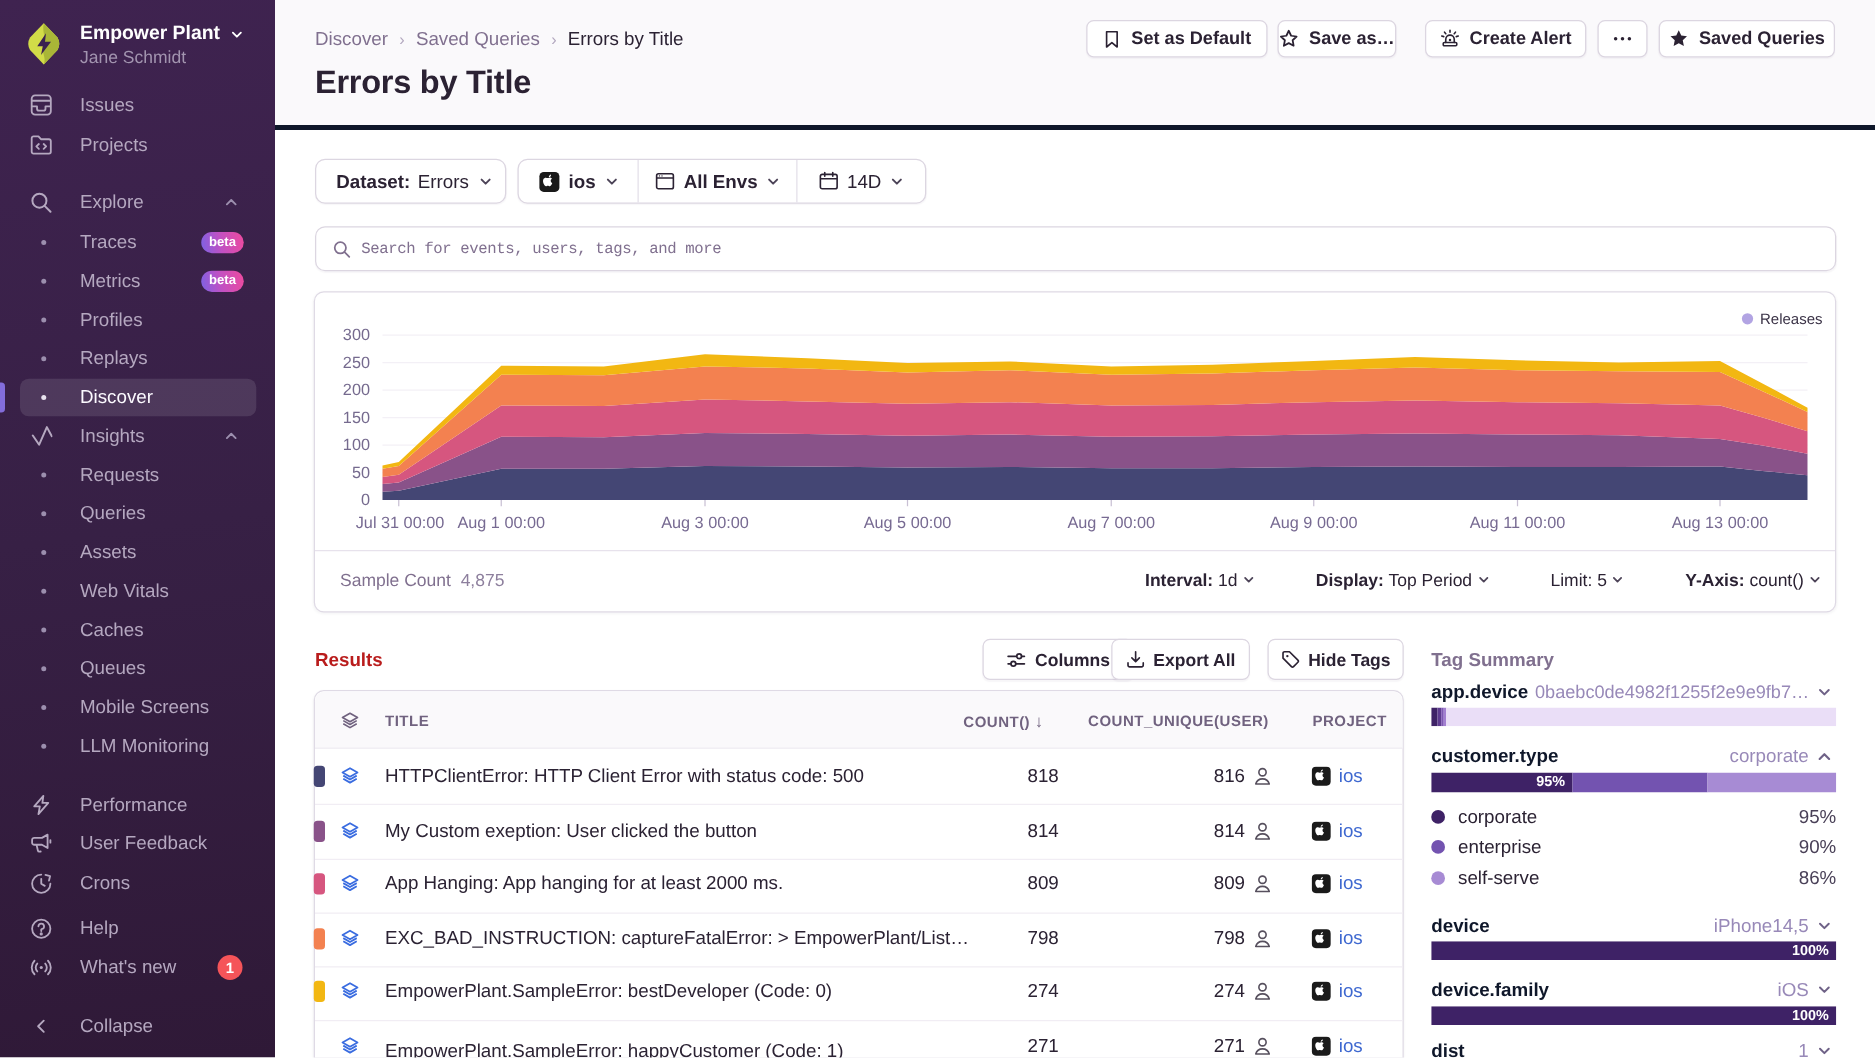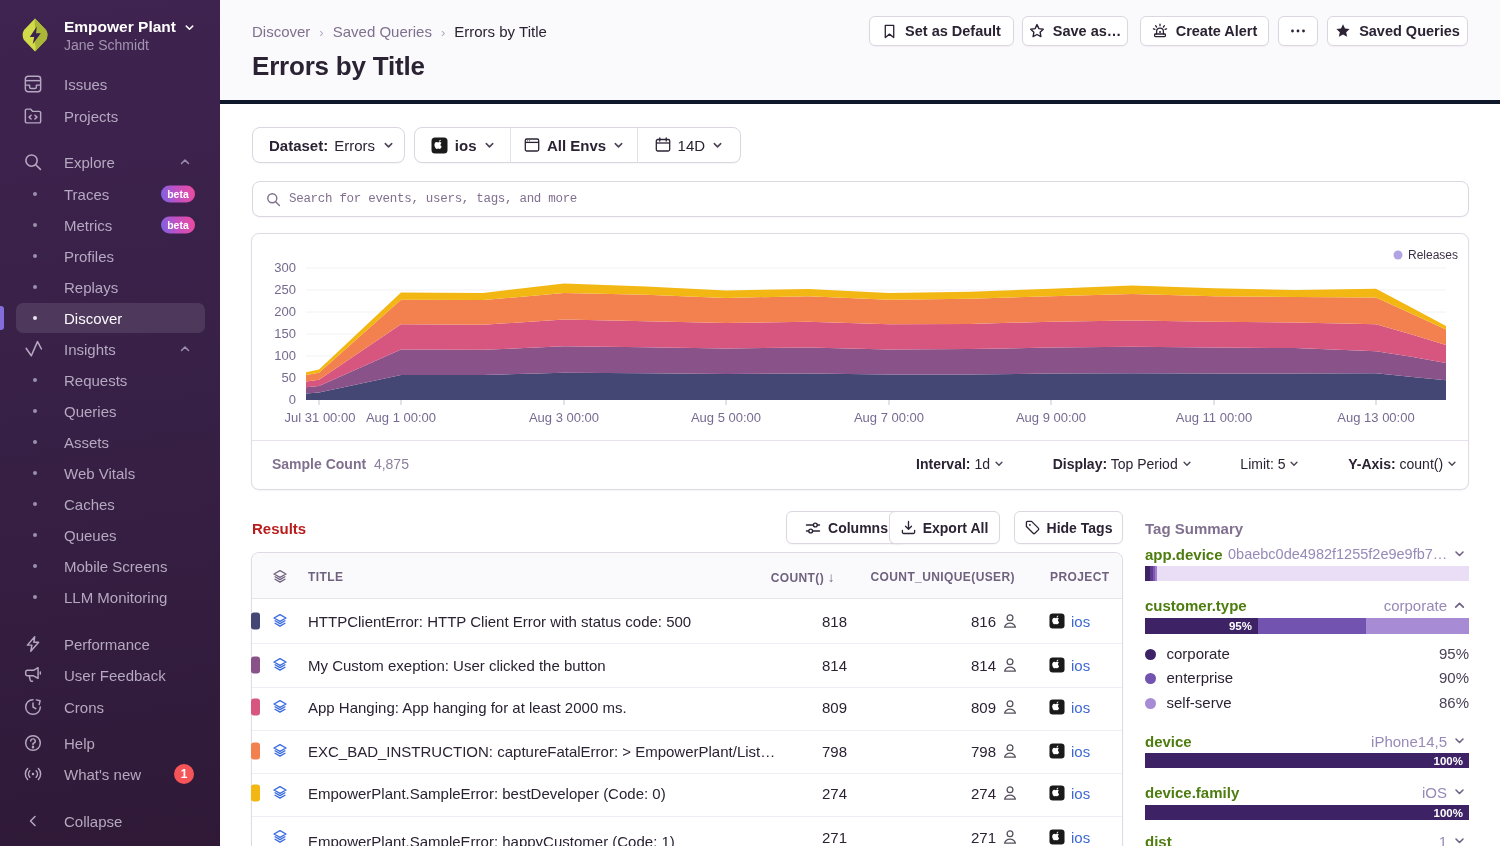--- a/index.html
+++ b/index.html
@@ -32,21 +32,21 @@
 
 .panel { position:absolute; background:#fff; border:1px solid #dfdae5; border-radius:8px; box-shadow:0 1px 2px rgba(45,30,66,0.05); }
 .tbtn { position:absolute; top:511px; height:33px; background:#fff; border:1px solid #dcd6e1; border-radius:6px;
   box-shadow:0 1px 1px rgba(45,30,66,0.04); display:flex; align-items:center; justify-content:center;
   font-size:14px; font-weight:700; color:#2b2233; gap:7px; }
 .th { position:absolute; font-size:12px; font-weight:700; color:#70627f; letter-spacing:0.4px; transform:translateY(-50%); }
 .cell { position:absolute; font-size:15px; color:#2b2233; transform:translateY(-50%); white-space:nowrap; }
 .rowline { position:absolute; left:0; width:870px; height:1px; background:#f1edf4; }
 .swatch { position:absolute; left:-1px; width:9px; height:17px; border-radius:3px; transform:translateY(-50%); }
 
-.tag-name { position:absolute; left:1145px; font-size:15px; font-weight:700; color:#4d7c0f; transform:translateY(-50%);text-align:center; }
+.tag-name { position:absolute; left:1145px; font-size:15px; font-weight:700; color:#0f172a; transform:translateY(-50%);text-align:center; }
 .tag-val { position:absolute; font-size:15px; color:#9889b8; transform:translateY(-50%); white-space:nowrap; }
 .tag-bar { position:absolute; left:1145px; width:324px; height:15px; display:flex; overflow:hidden; }
 .pct { font-size:11.5px; font-weight:700; color:#fff; }
 </style>
 </head>
 <body>
 <div id="sidebar">
 
   <svg class="abs" style="left:21px;top:18px" width="28" height="34" viewBox="0 0 28 34">
     <path d="M14 0.5 L25 12 Q27.8 17 25 22 L14 33.5 L3 22 Q0.2 17 3 12 Z" fill="#d2dc48"></path>
@@ -167,21 +167,21 @@
     <span class="crumb">Discover</span><span class="crumb-sep">›</span><span class="crumb">Saved Queries</span><span class="crumb-sep">›</span><span class="crumb-last" style="font-weight:400;color:#2b2233">Errors by Title</span>
   </div>
   <div class="abs" style="left:32px;top:66px;transform:translateY(-50%);font-size:26px;font-weight:700;color:#2b2233;letter-spacing:-0.2px">Errors by Title</div>
 
   <div class="hbtn" style="left:649px;width:145px">
     <svg width="15" height="15" viewBox="0 0 16 16" fill="none" stroke="#2b2233" stroke-width="1.4" stroke-linejoin="round">
         <path d="M3.5 1.5 H12.5 V14.5 L8 10.8 L3.5 14.5 Z"></path>
       </svg>
     <span>Set as Default</span>
   </div>
-  <div class="hbtn" style="left:802px;width:106px">
+  <div class="hbtn" style="left:802px;width:95px">
     <svg width="16" height="16" viewBox="0 0 16 16" fill="none" stroke="#2b2233" stroke-width="1.4" stroke-linejoin="round">
         <path d="M8 1.6 L9.9 5.6 L14.3 6.2 L11.1 9.2 L11.9 13.6 L8 11.5 L4.1 13.6 L4.9 9.2 L1.7 6.2 L6.1 5.6 Z"></path>
       </svg>
     <span>Save as…</span>
   </div>
   <div class="hbtn" style="left:920px;width:129px">
     <svg width="16" height="16" viewBox="0 0 16 16" fill="none" stroke="#2b2233" stroke-width="1.3" stroke-linejoin="round" stroke-linecap="round">
         <path d="M4.6 11 V8.5 A3.4 3.4 0 0 1 11.4 8.5 V11"></path>
         <rect x="2.6" y="11" width="10.8" height="2.6" rx="0.8"></rect>
         <path d="M8 1.2 V2.8 M3.6 2.7 L4.6 4 M12.4 2.7 L11.4 4 M1.4 5.8 L3 6.3 M14.6 5.8 L13 6.3"></path>
@@ -299,21 +299,21 @@
           <text x="475" y="189">Aug 5 00:00</text>
         <text x="638" y="189">Aug 7 00:00</text>
           <text x="800" y="189">Aug 9 00:00</text>
         <text x="963" y="189">Aug 11 00:00</text>
           <text x="1125" y="189">Aug 13 00:00</text>
       </g>
       <circle cx="1147" cy="22" r="4.5" fill="#b2a4e3"></circle>
       <text x="1157" y="26" font-family="Liberation Sans" font-size="12" fill="#3a3246">Releases</text>
     </svg>
     <div class="abs" style="left:0;top:206px;width:1216px;height:1px;background:#e7e2ec"></div>
-    <div class="abs" style="left:20px;top:230px;transform:translateY(-50%);font-size:14px"><span style="font-weight:700;color:#80708f">Sample Count</span>&nbsp;&nbsp;<span style="color:#8d7f9d">4,875</span></div>
+    <div class="abs" style="left:20px;top:230px;transform:translateY(-50%);font-size:14px"><span style="font-weight:400;color:#80708f">Sample Count</span>&nbsp;&nbsp;<span style="color:#8d7f9d">4,875</span></div>
     <div class="abs" style="right:11px;top:230px;transform:translateY(-50%);font-size:14px;color:#2b2233;white-space:nowrap">
       <span style="font-weight:700">Interval:</span> <span>1d</span> <svg width="10" height="10" viewBox="0 0 12 12">
           <path d="M2.5 4 L6 7.5 L9.5 4" fill="none" stroke="#4d4458" stroke-width="1.7" stroke-linecap="round" stroke-linejoin="round"></path>
         </svg>
       <span style="display:inline-block;width:41px"></span>
       <span style="font-weight:700">Display:</span> <span>Top Period</span> <svg width="10" height="10" viewBox="0 0 12 12">
           <path d="M2.5 4 L6 7.5 L9.5 4" fill="none" stroke="#4d4458" stroke-width="1.7" stroke-linecap="round" stroke-linejoin="round"></path>
         </svg>
       <span style="display:inline-block;width:41px"></span>
       <span style="font-weight:400">Limit:</span> <span>5</span> <svg width="10" height="10" viewBox="0 0 12 12">

